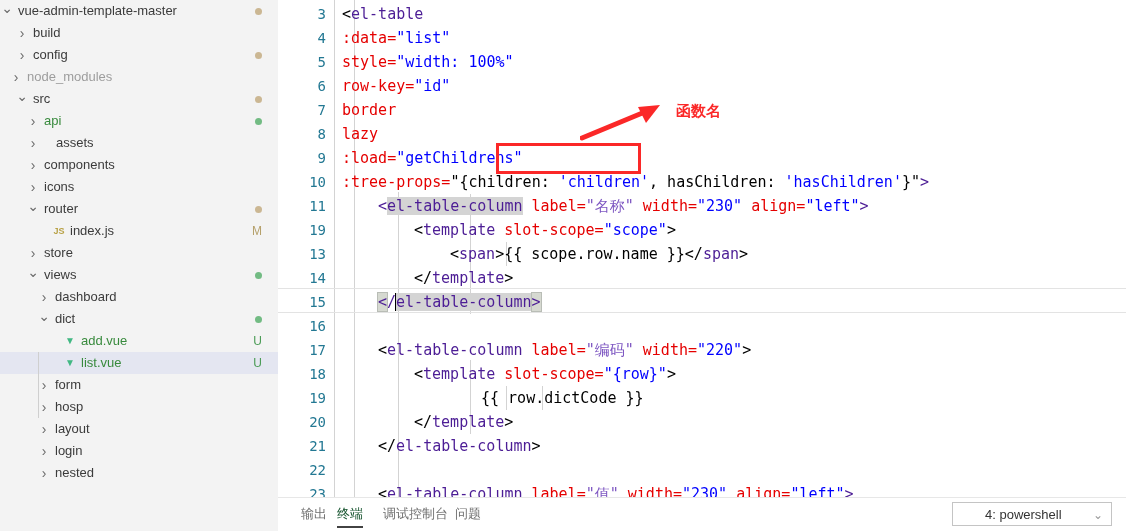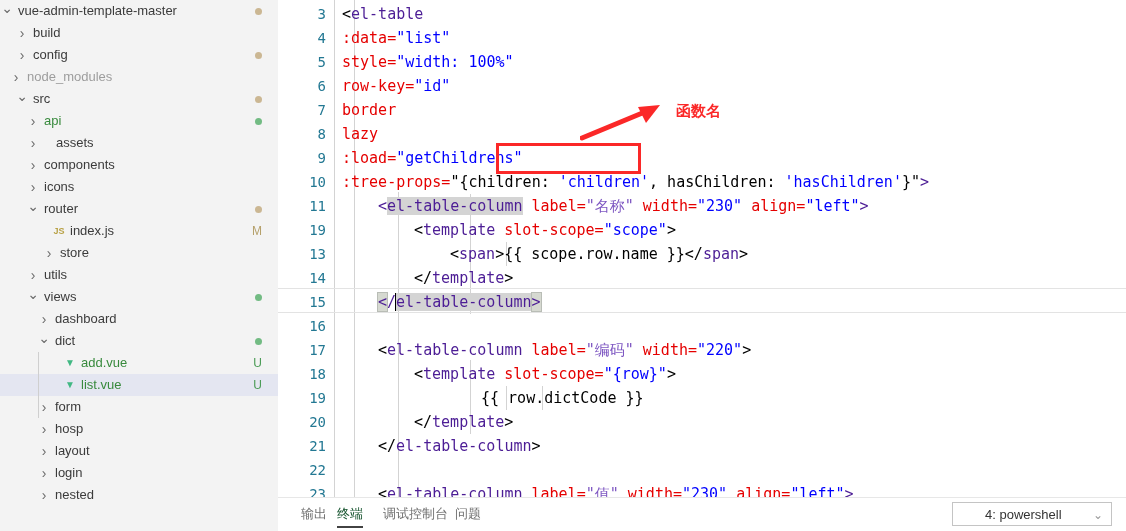--- a/index.html
+++ b/index.html
@@ -220,22 +220,21 @@
         <div class="tree-row" style="padding-left: 15px;"><span class="tw" style="font-size: 14px;">›</span><span class="lbl" style="margin-left: 4px;">build</span></div>
         <div class="tree-row" style="padding-left: 15px;"><span class="tw" style="font-size: 14px;">›</span><span class="lbl" style="margin-left: 4px;">config</span><span class="dot tan"></span></div>
         <div class="tree-row" style="padding-left: 9px;"><span class="tw" style="font-size: 14px;">›</span><span class="lbl dim" style="margin-left: 4px;">node_modules</span></div>
         <div class="tree-row" style="padding-left: 15px;"><span class="tw" style="font-size: 14px; line-height: 16px;">⌄</span><span class="lbl" style="margin-left: 4px;">src</span><span class="dot tan"></span></div>
         <div class="tree-row" style="padding-left: 26px;"><span class="tw" style="font-size: 14px;">›</span><span class="lbl green" style="margin-left: 4px;">api</span><span class="dot green"></span></div>
         <div class="tree-row" style="padding-left: 26px;"><span class="tw" style="font-size: 14px;">›</span><span class="lbl" style="margin-left: 16px;">assets</span></div>
         <div class="tree-row" style="padding-left: 26px;"><span class="tw" style="font-size: 14px;">›</span><span class="lbl" style="margin-left: 4px;">components</span></div>
         <div class="tree-row" style="padding-left: 26px;"><span class="tw" style="font-size: 14px;">›</span><span class="lbl" style="margin-left: 4px;">icons</span></div>
         <div class="tree-row" style="padding-left: 26px;"><span class="tw" style="font-size: 14px; line-height: 16px;">⌄</span><span class="lbl" style="margin-left: 4px;">router</span><span class="dot tan"></span></div>
         <div class="tree-row" style="padding-left: 37px;"><span class="tw blank">·</span><span class="fi js">JS</span><span class="lbl" style="margin-left: 3px;">index.js</span><span class="badge mod">M</span></div>
-        <div class="tree-row" style="padding-left: 42px;"><span class="tw" style="font-size: 14px;">›</span><span class="lbl" style="margin-left: 4px;">store</span></div>
-        <div class="tree-row" style="padding-left: 26px;"><span class="tw" style="font-size: 14px;">›</span><span class="lbl" style="margin-left: 4px;">utils</span></div>
+        <div class="tree-row" style="padding-left: 26px;"><span class="tw" style="font-size: 14px;">›</span><span class="lbl" style="margin-left: 4px;">store</span></div>
         <div class="tree-row" style="padding-left: 26px;"><span class="tw" style="font-size: 14px; line-height: 16px;">⌄</span><span class="lbl" style="margin-left: 4px;">views</span><span class="dot green"></span></div>
         <div class="tree-row" style="padding-left: 37px;"><span class="tw" style="font-size: 14px;">›</span><span class="lbl" style="margin-left: 4px;">dashboard</span></div>
         <div class="tree-row" style="padding-left: 37px;"><span class="tw" style="font-size: 14px; line-height: 16px;">⌄</span><span class="lbl" style="margin-left: 4px;">dict</span><span class="dot green"></span></div>
         <div class="tree-row" style="padding-left: 48px;"><span class="tw blank">·</span><span class="fi vue" style="font-size: 10px;">▼</span><span class="lbl green" style="margin-left: 3px;">add.vue</span><span class="badge untracked">U</span></div>
         <div class="tree-row selected" style="padding-left: 48px;"><span class="tw blank">·</span><span class="fi vue" style="font-size: 10px;">▼</span><span class="lbl green" style="margin-left: 3px;">list.vue</span><span class="badge untracked">U</span></div>
         <div class="tree-row" style="padding-left: 37px;"><span class="tw" style="font-size: 14px;">›</span><span class="lbl" style="margin-left: 4px;">form</span></div>
         <div class="tree-row" style="padding-left: 37px;"><span class="tw" style="font-size: 14px;">›</span><span class="lbl" style="margin-left: 4px;">hosp</span></div>
         <div class="tree-row" style="padding-left: 37px;"><span class="tw" style="font-size: 14px;">›</span><span class="lbl" style="margin-left: 4px;">layout</span></div>
         <div class="tree-row" style="padding-left: 37px;"><span class="tw" style="font-size: 14px;">›</span><span class="lbl" style="margin-left: 4px;">login</span></div>
         <div class="tree-row" style="padding-left: 37px;"><span class="tw" style="font-size: 14px;">›</span><span class="lbl" style="margin-left: 4px;">nested</span></div>

